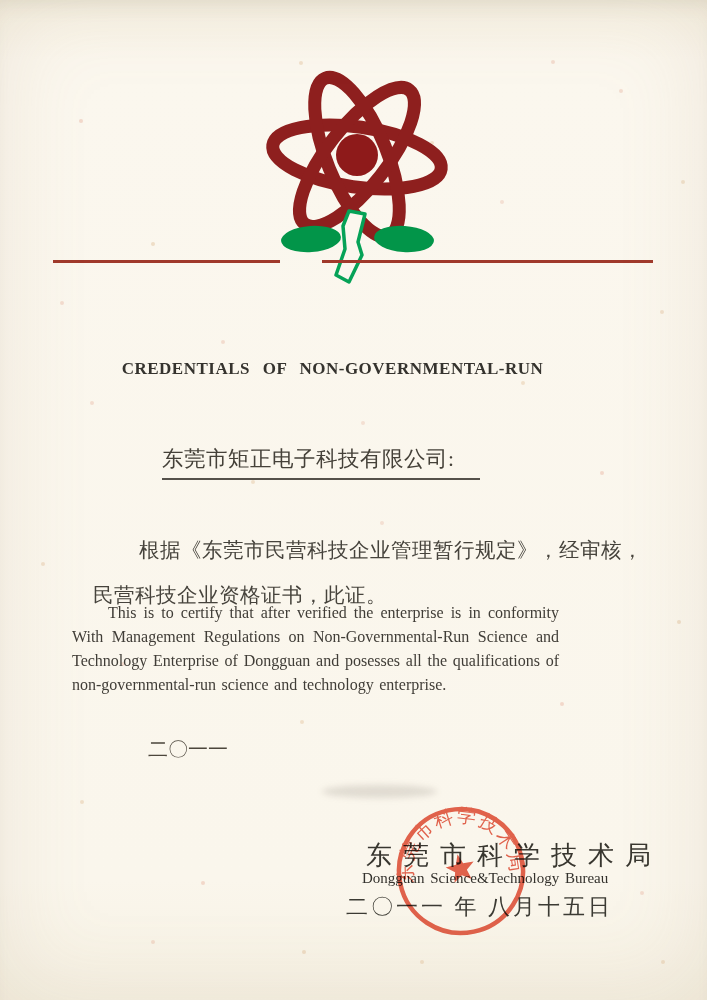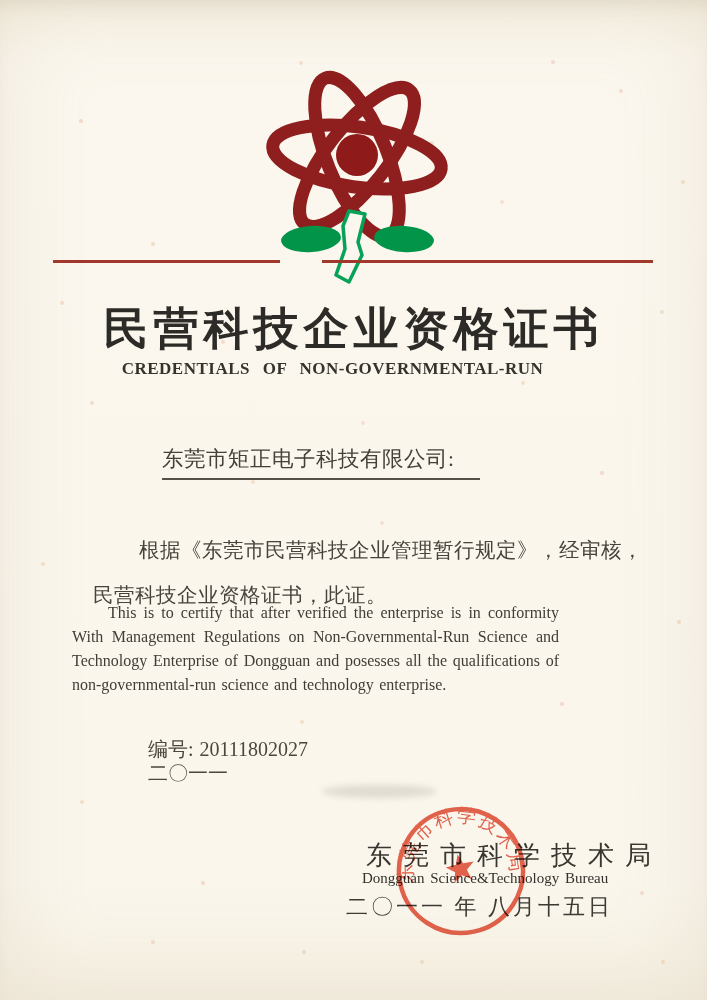--- a/index.html
+++ b/index.html
@@ -79,36 +79,32 @@
     </g>
     <circle cx="110" cy="99" r="21" fill="#8e1a1a"></circle>
     <ellipse cx="64" cy="183" rx="30" ry="13" fill="#029549" transform="rotate(-4 64 183)"></ellipse>
     <ellipse cx="157" cy="183" rx="30" ry="13" fill="#029549" transform="rotate(4 157 183)"></ellipse>
     <path d="M102,155 L118,158 L111,186 L115,199 L102,226 L89,219 L98,193 L96,170 Z" fill="#fbf7ee" stroke="#05a257" stroke-width="3.5" stroke-linejoin="round"></path>
   </svg>
 
   <div class="divider left"></div>
   <div class="divider right"></div>
 
-  <div class="title-zh">民营科技企业资格证书</div>
   <div class="title-en l1">CREDENTIALS  OF   NON-GOVERNMENTAL-RUN</div>
 
   <div class="company">东莞市矩正电子科技有限公司:</div>
 
   <div class="body-zh">
     <div class="indent">根据《东莞市民营科技企业管理暂行规定》，经审核，</div>
     <div>民营科技企业资格证书，此证。</div>
   </div>
 
   <p class="body-en">This is to certify that after verified the enterprise is in conformity With Management Regulations on Non-Governmental-Run Science and Technology Enterprise of Dongguan and posesses all the qualifications of non-governmental-run science and technology enterprise.</p>
 
   <div class="details">
-    <div class="num-row">
-      <span>编号:</span><span>20111802027</span>
-    </div>
     <div>二〇一一</div>
   </div>
 
   <div class="smudge"></div>
 
   <div class="issuer-zh">东莞市科学技术局</div>
   <div class="issuer-en">Dongguan Science&amp;Technology  Bureau</div>
   <div class="issue-date">二〇一一 年 八月十五日</div>
 
   <svg class="seal" viewBox="0 0 134 134" aria-hidden="true">

